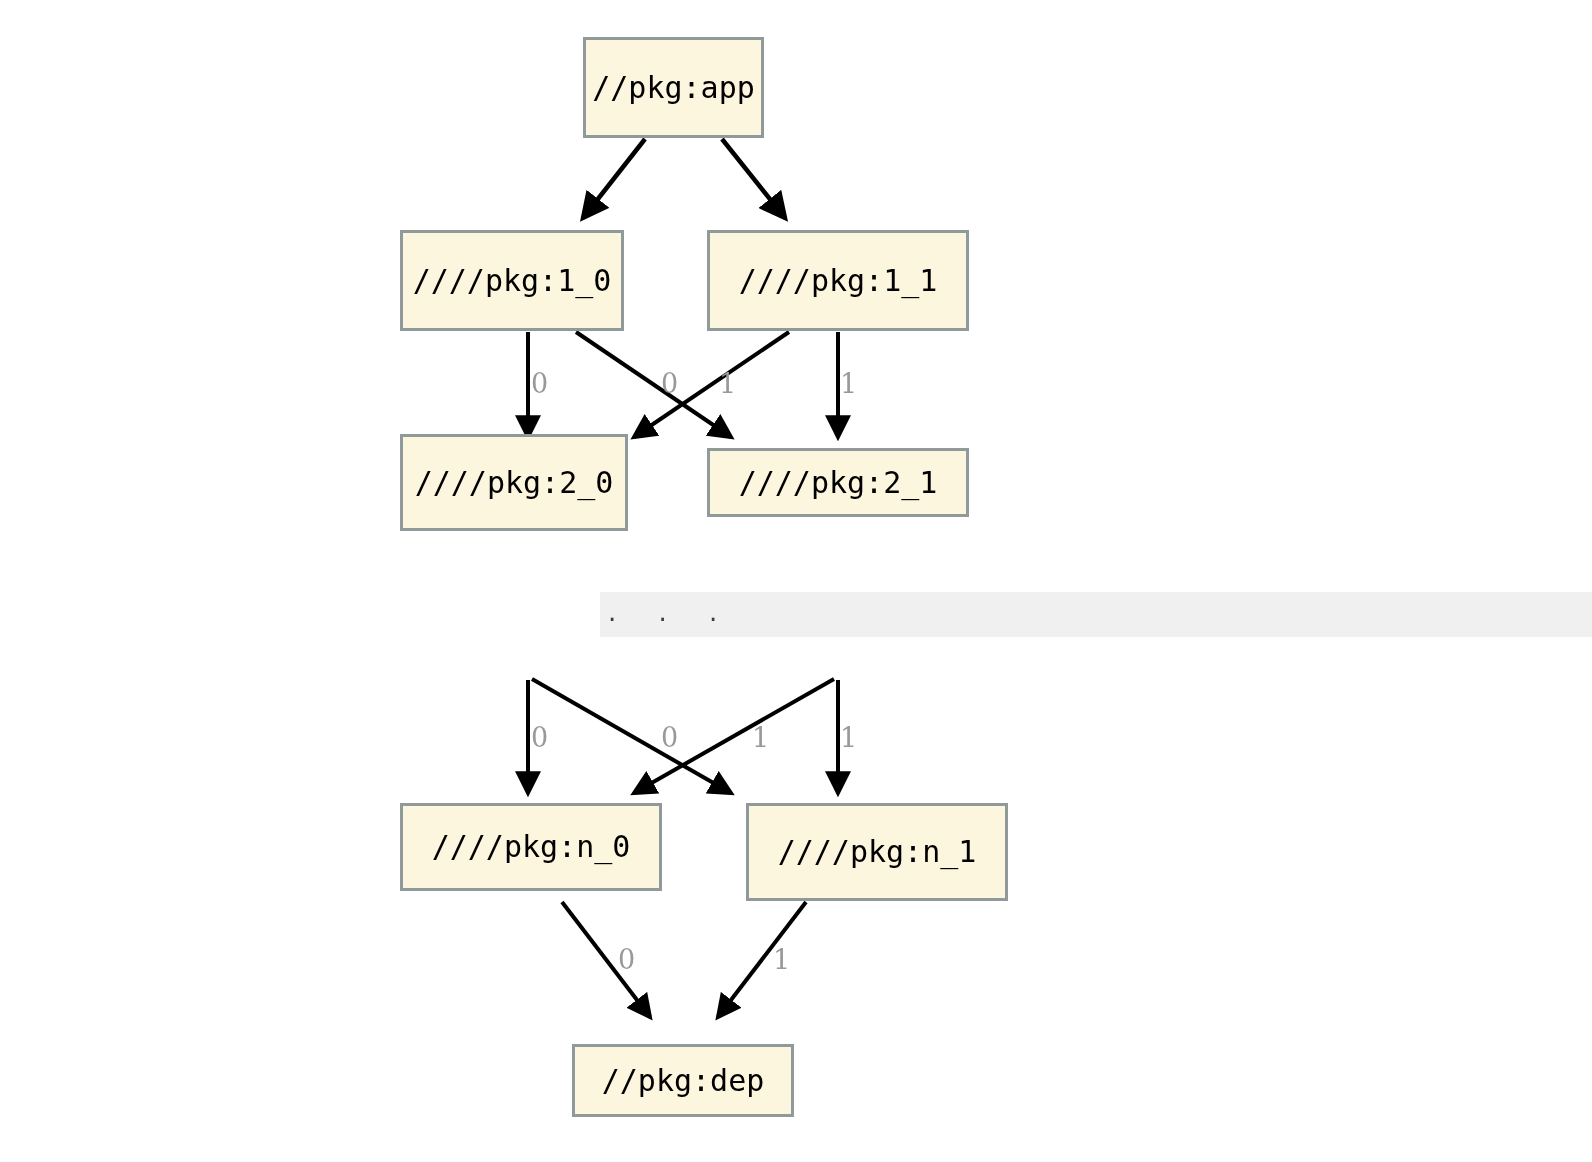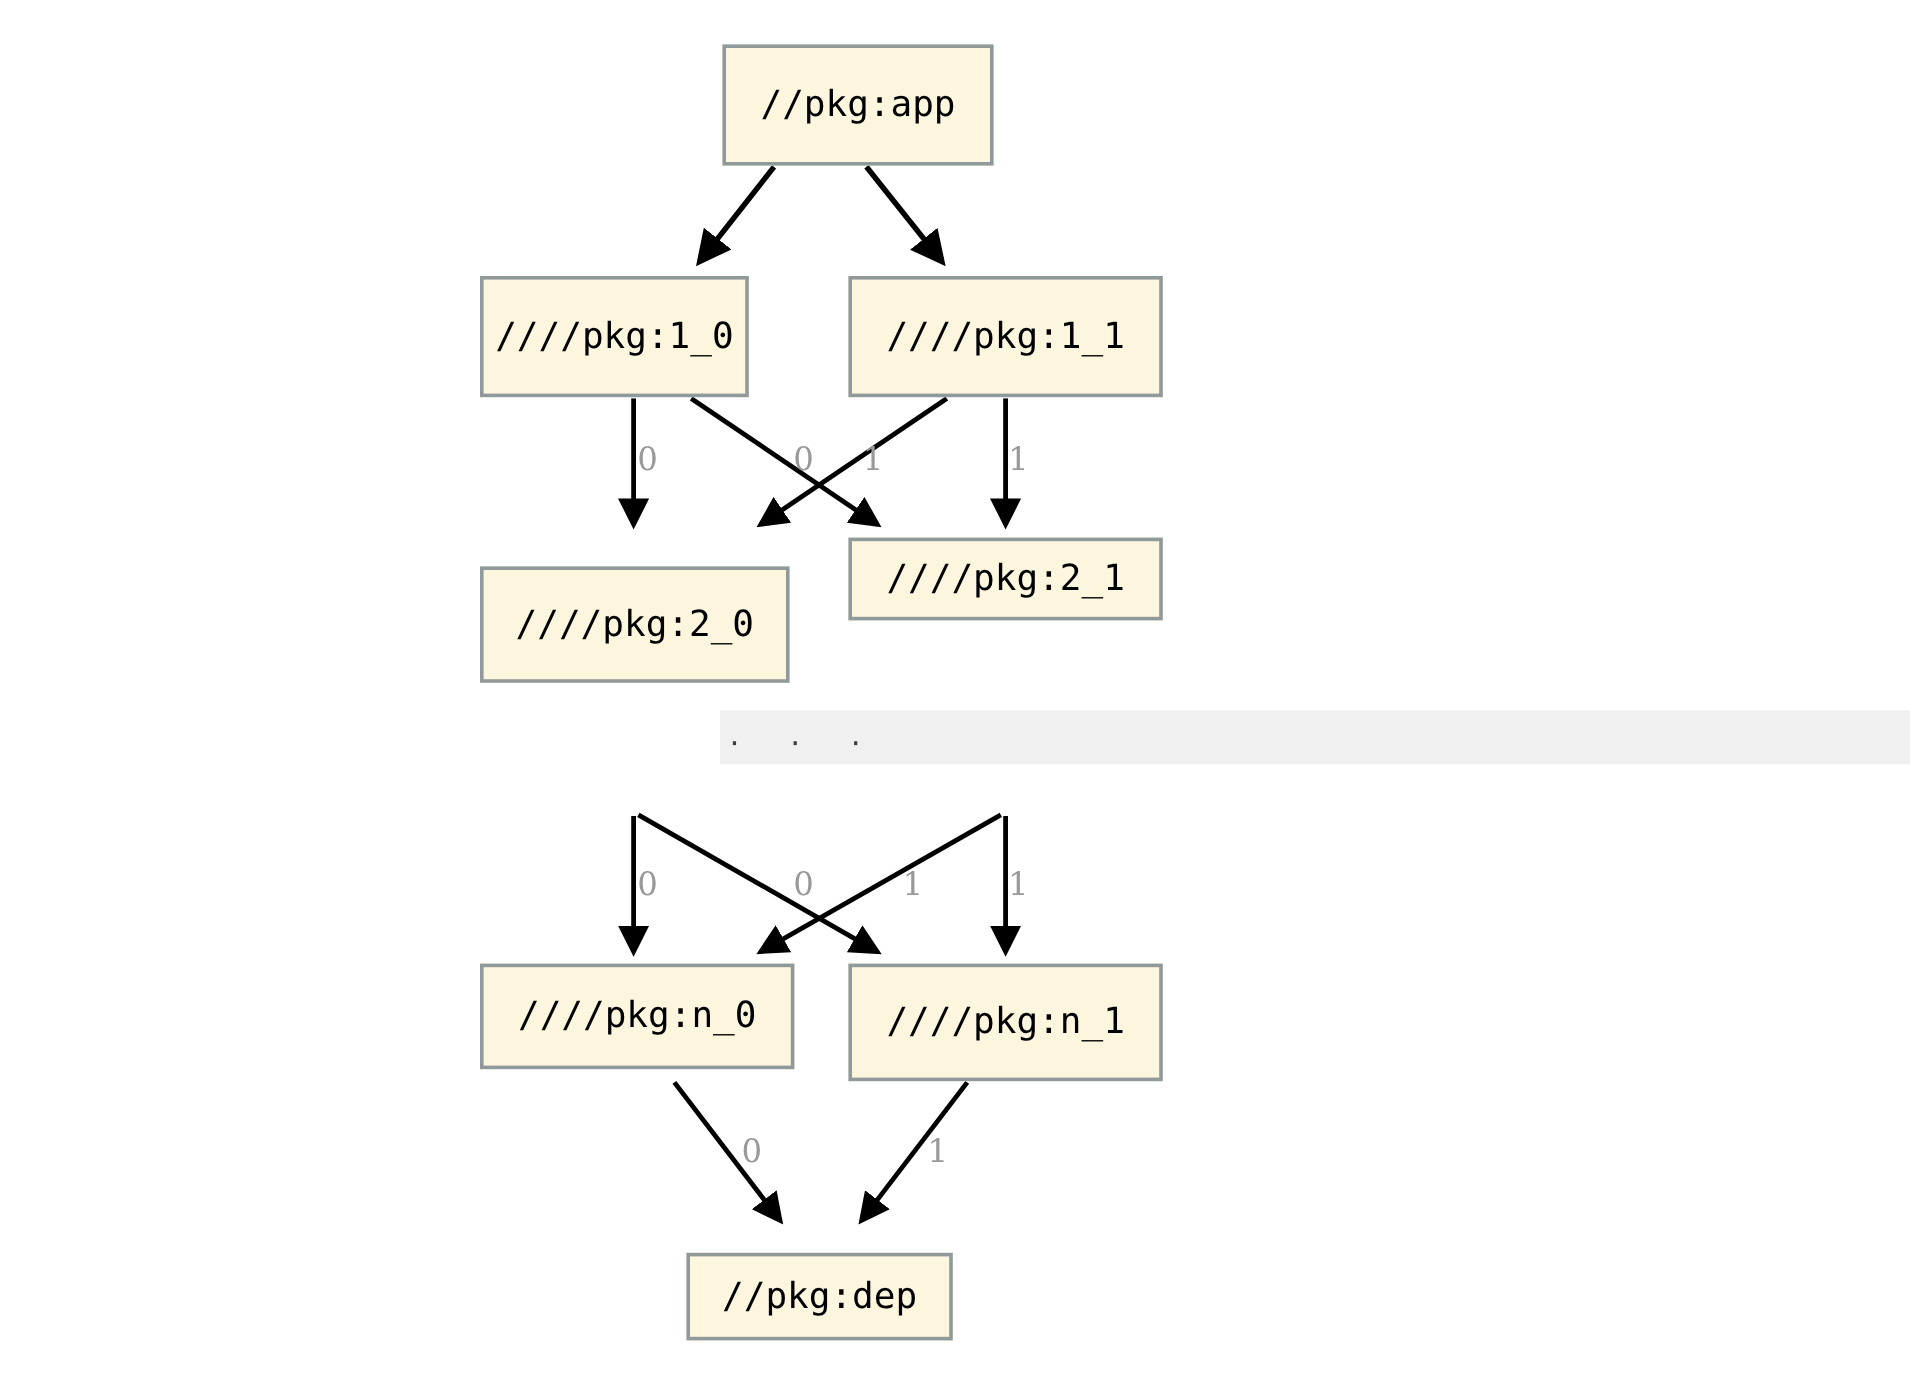--- a/index.html
+++ b/index.html
@@ -90,45 +90,45 @@
     <path d="M 528 680 L 528 793" stroke="#000000" stroke-width="4" fill="none" marker-end="url(#arrow)"></path>
     <path d="M 532 679 L 731 793" stroke="#000000" stroke-width="4" fill="none" marker-end="url(#arrow)"></path>
     <path d="M 834 679 L 634 793" stroke="#000000" stroke-width="4" fill="none" marker-end="url(#arrow)"></path>
     <path d="M 838 680 L 838 793" stroke="#000000" stroke-width="4" fill="none" marker-end="url(#arrow)"></path>
 
     <path d="M 562 902 L 650 1017" stroke="#000000" stroke-width="4" fill="none" marker-end="url(#arrow)"></path>
 
     <path d="M 806 902 L 718 1017" stroke="#000000" stroke-width="4" fill="none" marker-end="url(#arrow)"></path>
   </svg>
 
-  <div class="node-box" style="left:602px; top:37px; width:226px; height:101px;">
+  <div class="node-box" style="left:583px; top:37px; width:181px; height:101px;">
     <span class="node-label">//pkg:app</span>
   </div>
 
   <div class="node-box" style="left:400px; top:230px; width:224px; height:101px;">
     <span class="node-label">////pkg:1_0</span>
   </div>
 
   <div class="node-box" style="left:707px; top:230px; width:262px; height:101px;text-align:center;">
     <span class="node-label">////pkg:1_1</span>
   </div>
 
-  <div class="node-box" style="left:400px; top:472px; width:258px; height:97px;">
+  <div class="node-box" style="left:400px; top:434px; width:228px; height:97px;">
     <span class="node-label">////pkg:2_0</span>
   </div>
 
   <div class="node-box" style="left:707px; top:448px; width:262px; height:69px;">
     <span class="node-label">////pkg:2_1</span>
   </div>
 
   <div class="node-box" style="left:400px; top:803px; width:262px; height:88px;">
     <span class="node-label">////pkg:n_0</span>
   </div>
 
-  <div class="node-box" style="left:707px; top:803px; width:262px; height:98px;">
+  <div class="node-box" style="left:746px; top:803px; width:262px; height:98px;">
     <span class="node-label">////pkg:n_1</span>
   </div>
 
   <div class="node-box" style="left:572px; top:1027px; width:222px; height:73px;margin-top:17px;">
     <span class="node-label">//pkg:dep</span>
   </div>
 
   <div class="edge-label" style="left:531px; top:370px;">0</div>
   <div class="edge-label" style="left:661px; top:370px;">0</div>
   <div class="edge-label" style="left:719px; top:370px;">1</div>

